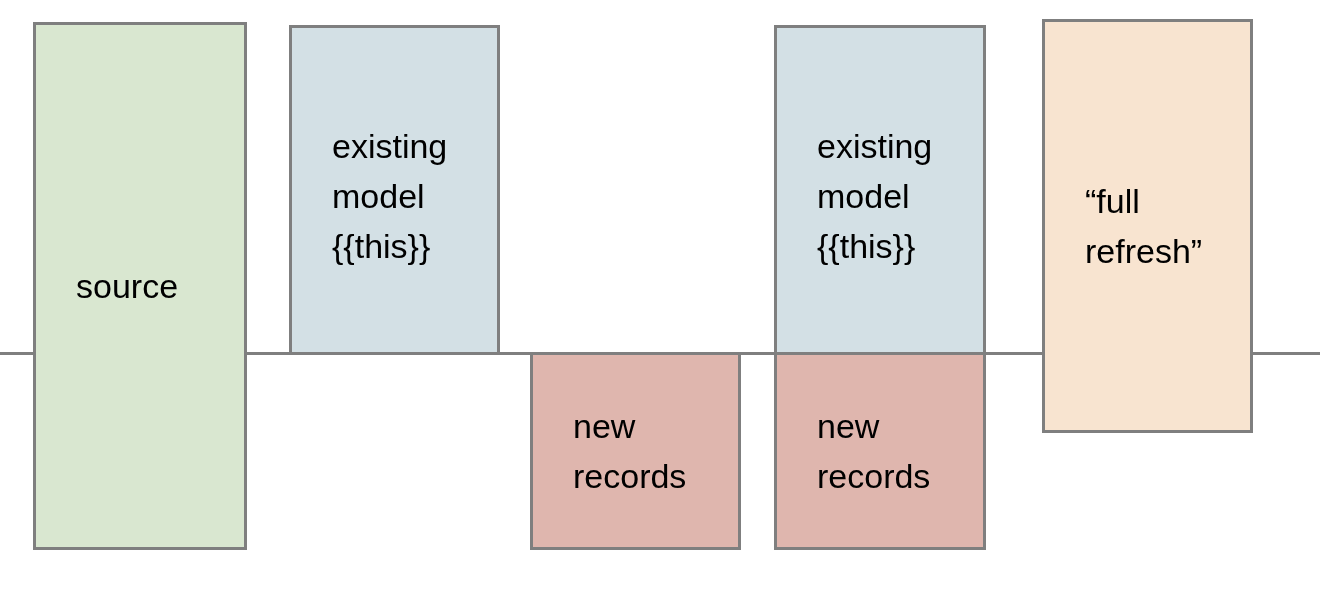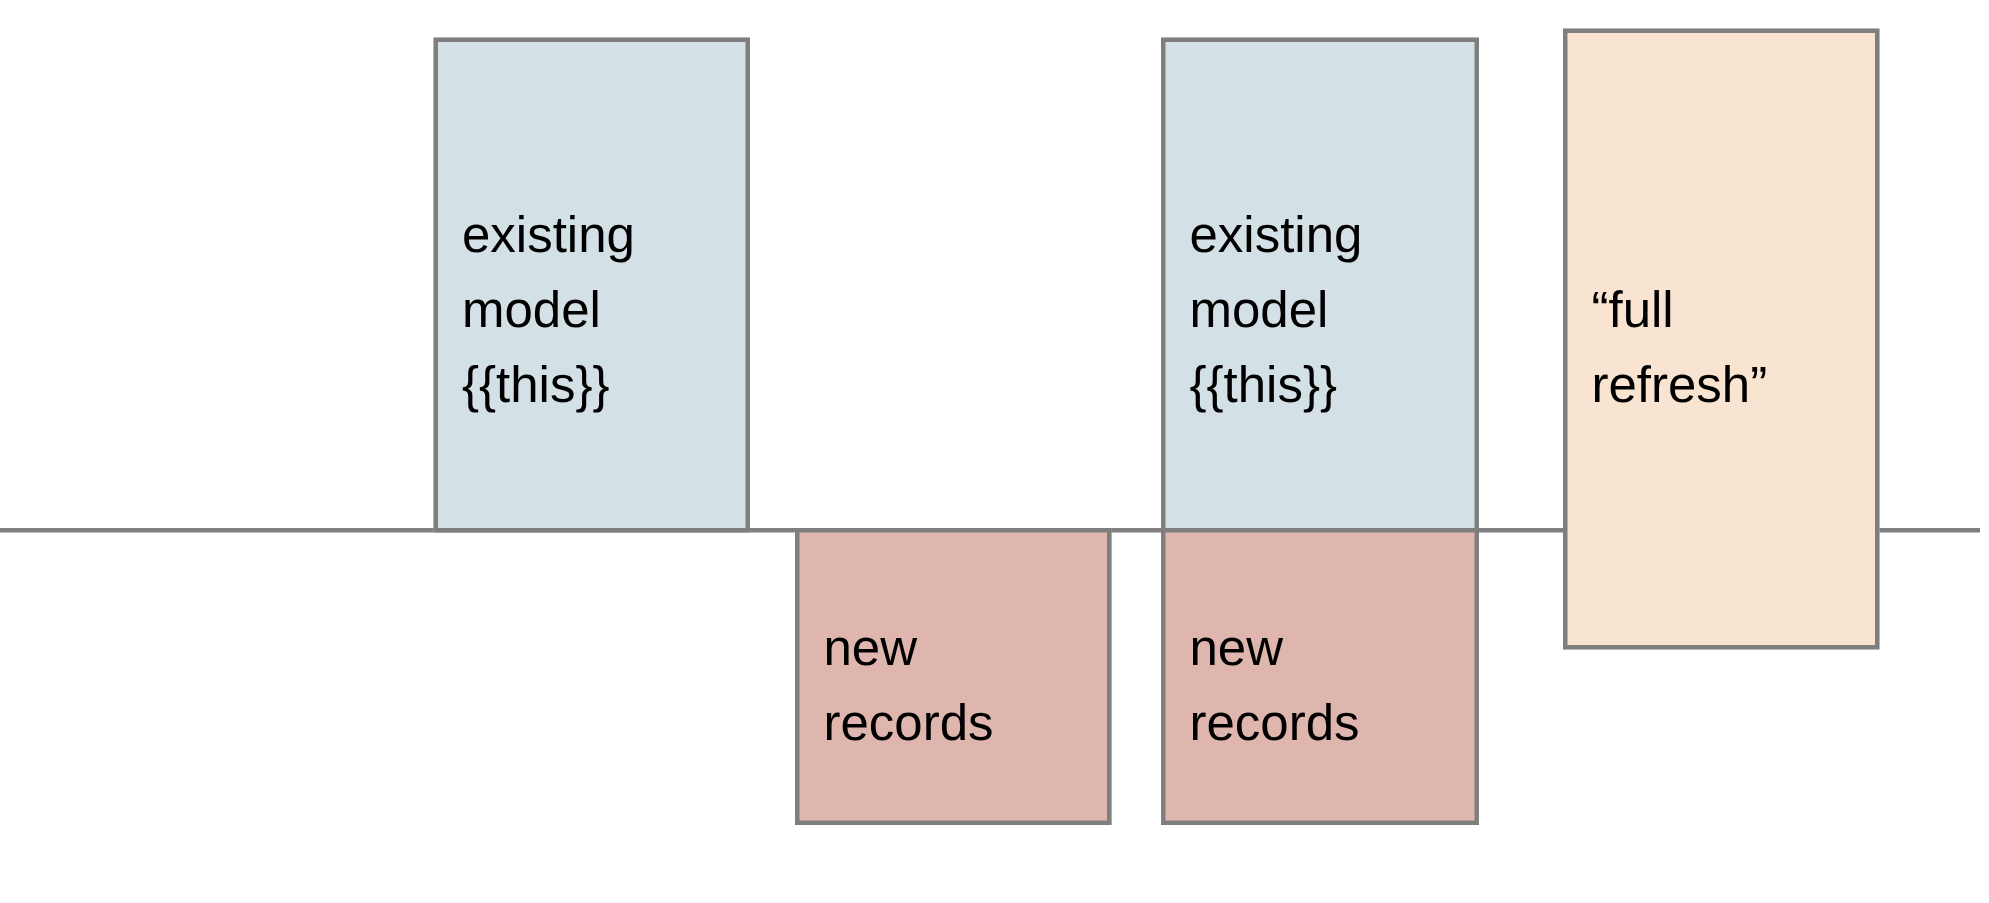--- a/index.html
+++ b/index.html
@@ -32,24 +32,23 @@
     display: flex;
     align-items: center;
     color: #000000;
     font-size: 34px;
     line-height: 50px;
     letter-spacing: 0px;
     white-space: pre-line;
   }
   .box .lbl {
     display: block;
-    padding-left: 16px;
+    padding-left: 40px;
     padding-right: 10px;
     white-space: pre-line;
-    margin-top: 11px;
   }
   
   .b-source {
     left: 33px;  top: 22px;  width: 214px; height: 528px;
     background: #d9e7d0;
   }
   .b-existing-1 {
     left: 289px; top: 25px;  width: 211px; height: 330px;
     background: #d3e0e5;
     align-items: flex-start;
@@ -75,20 +74,23 @@
   }
   .b-fullrefresh .lbl { padding-top: 0; }
 </style>
 </head>
 <body>
 
 <div id="canvas">
 
   <div class="hline"></div>
 
+  <div class="box b-source">
+    <span class="lbl">source</span>
+  </div>
 
   <div class="box b-existing-1">
     <span class="lbl">existing
 model
 {{this}}</span>
   </div>
 
   <div class="box b-newrec-1">
     <span class="lbl">new
 records</span>

